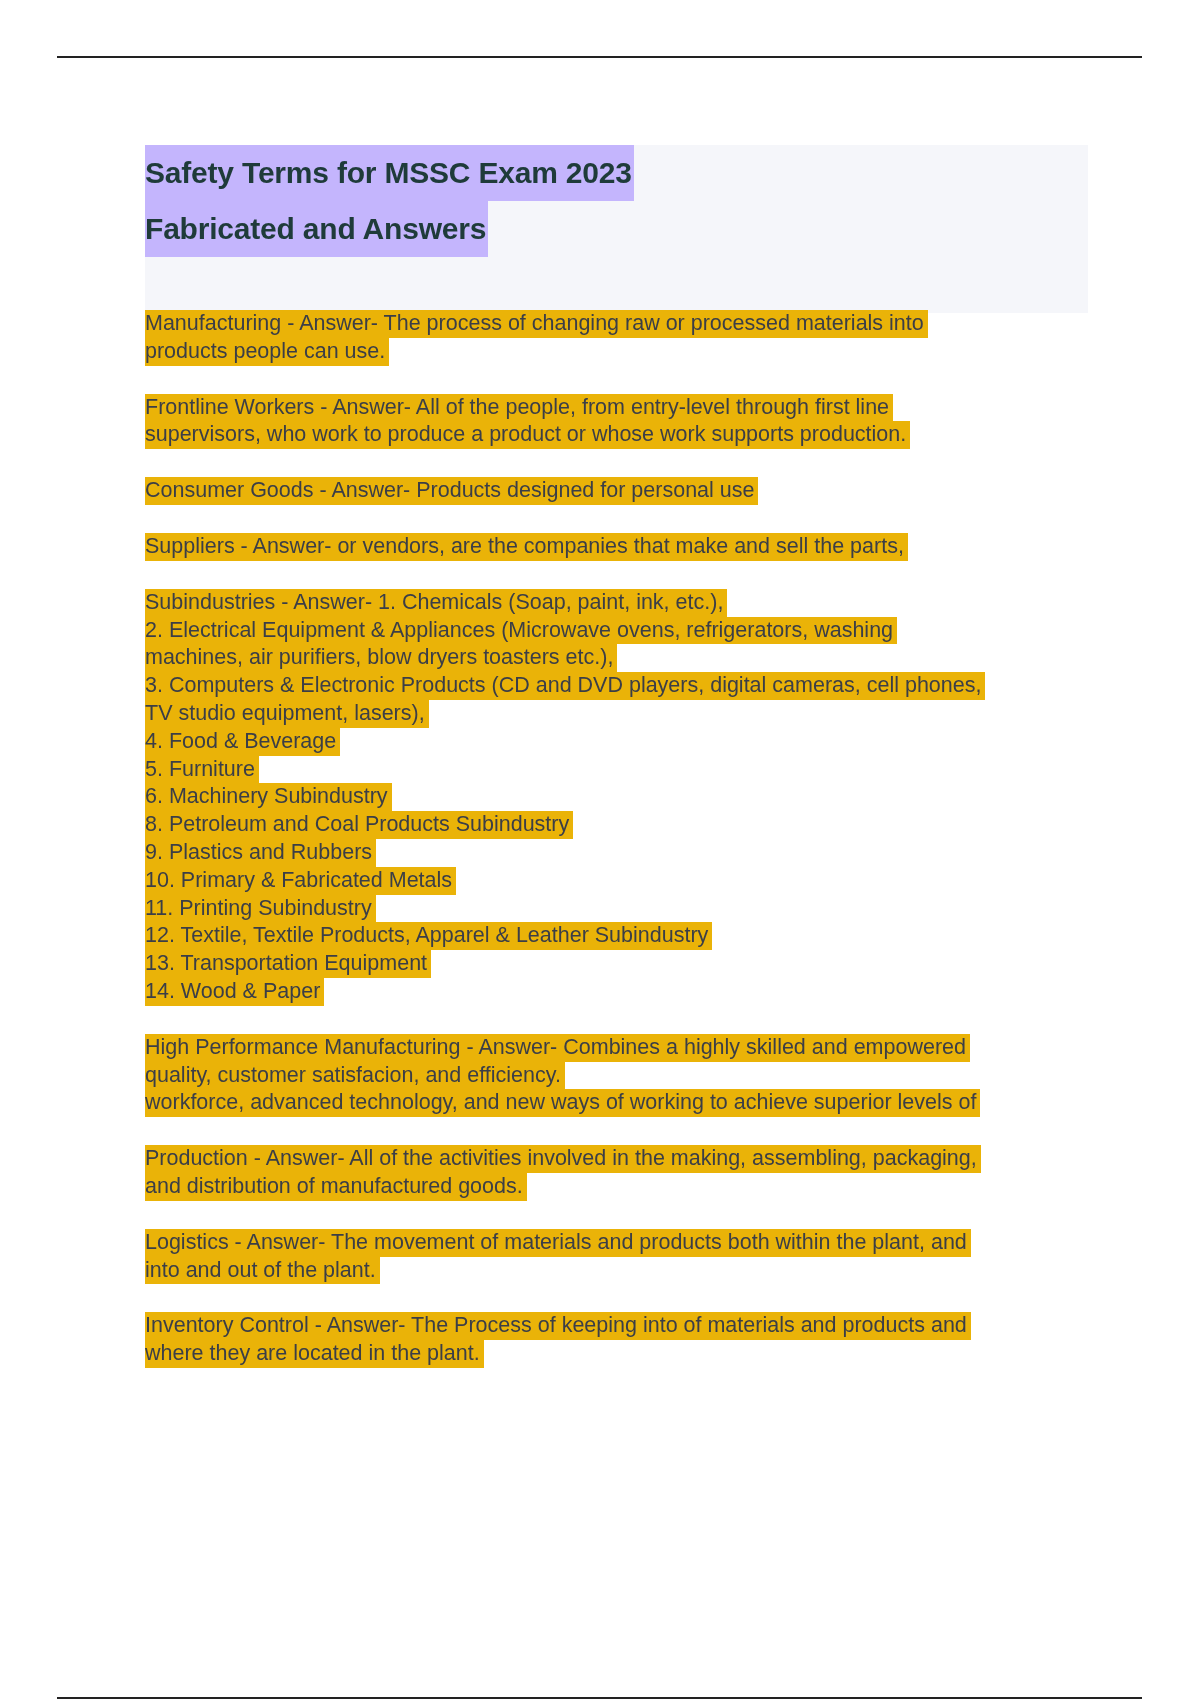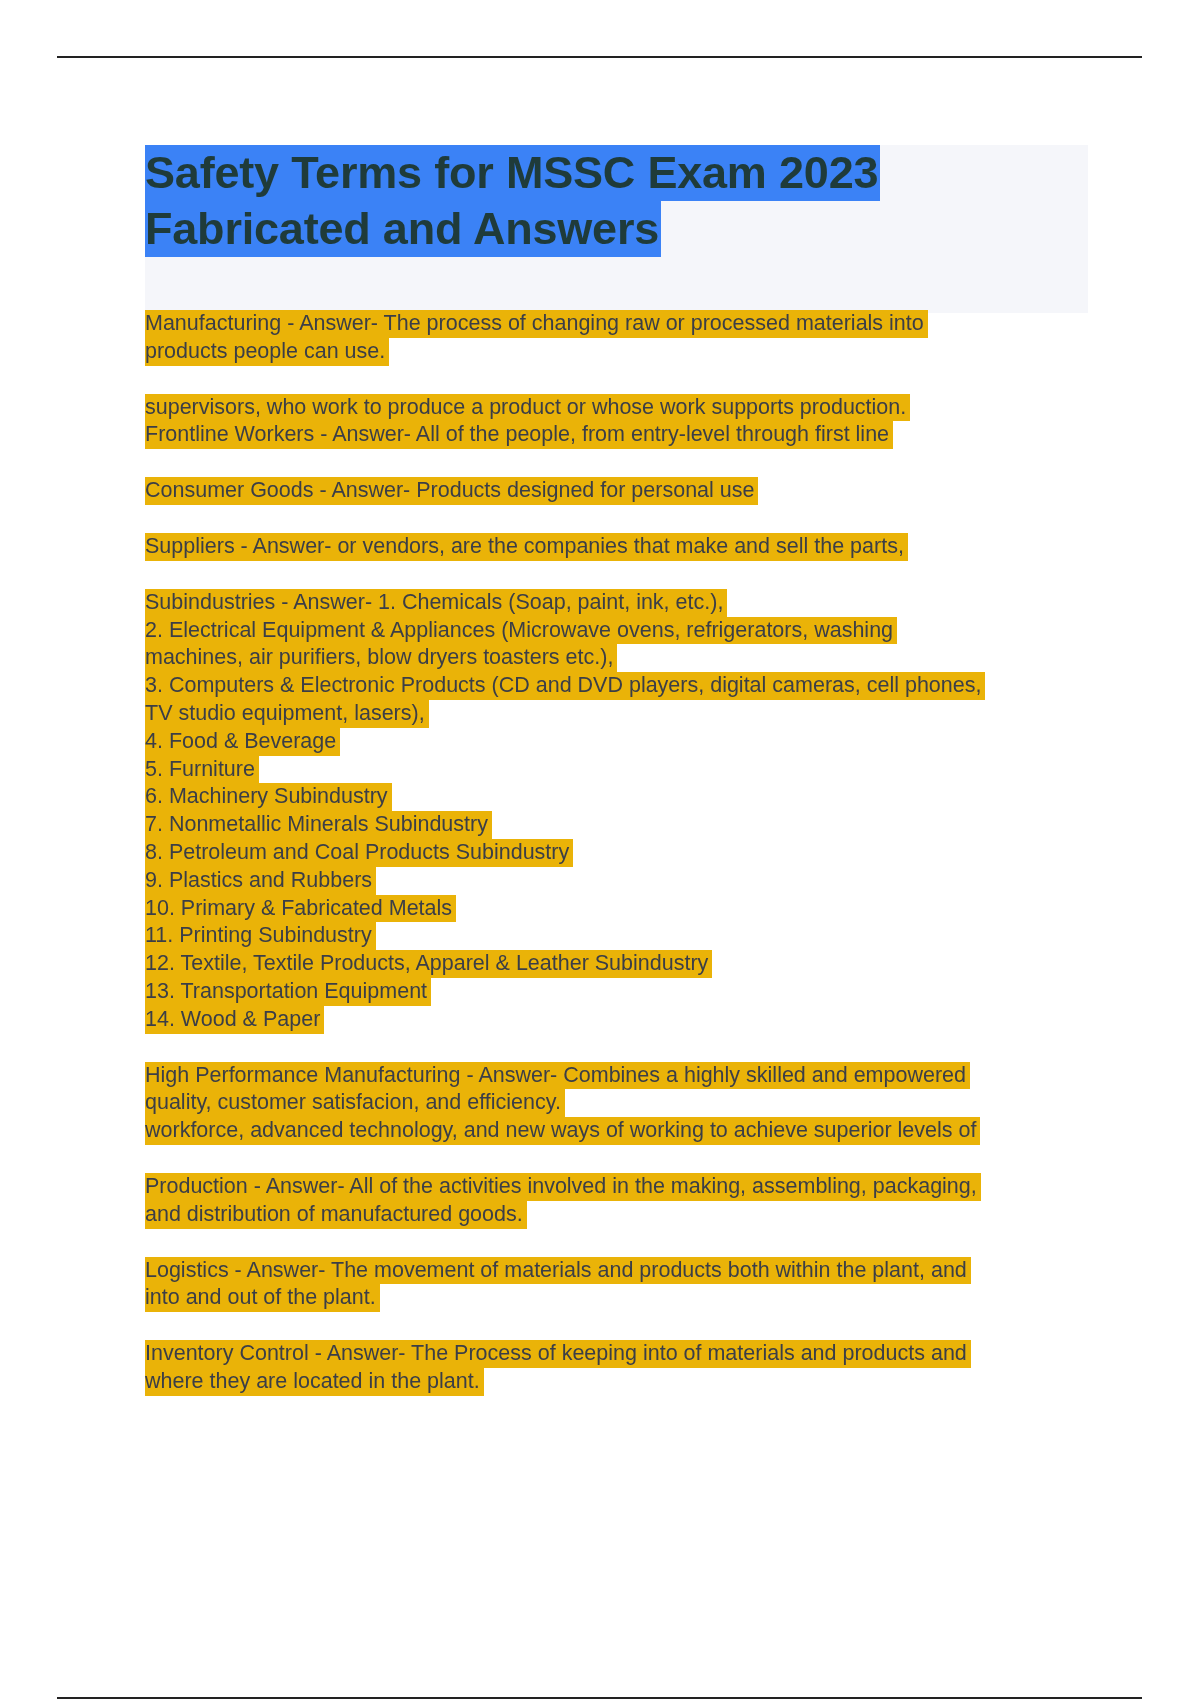--- a/index.html
+++ b/index.html
@@ -29,25 +29,25 @@
       left: 145px;
       top: 145px;
       width: 943px;
       height: 168px;
       background: #f5f6fa;
     }
     .title-line {
       position: absolute;
       left: 145px;
       font-weight: bold;
-      font-size: 45px;
+      font-size: 30px;
       line-height: 56px;
       height: 56px;
       color: #1f3b3a;
-      background: #3b82f6;
+      background: #c4b5fd;
       white-space: nowrap;
       padding-right: 2px;
       letter-spacing: -0.2px;
     }
     .title-line.l1 { top: 145px; }
     .title-line.l2 { top: 201px; }
 
     .body-text {
       position: absolute;
       left: 145px;
@@ -77,39 +77,38 @@
 <div class="title-block"></div>
 <div class="title-line l1">Safety Terms for MSSC Exam 2023</div>
 <div class="title-line l2">Fabricated and Answers</div>
 
 <div class="body-text">
   <div class="entry">
     <span class="line">Manufacturing - Answer- The process of changing raw or processed materials into</span>
     <span class="line">products people can use.</span>
   </div>
   <div class="entry">
+    <span class="line">Frontline Workers - Answer- All of the people, from entry-level through first line</span>
     <span class="line">supervisors, who work to produce a product or whose work supports production.</span>
-    <span class="line">Frontline Workers - Answer- All of the people, from entry-level through first line</span>
   </div>
   <div class="entry">
     <span class="line">Consumer Goods - Answer- Products designed for personal use</span>
   </div>
   <div class="entry">
     <span class="line">Suppliers - Answer- or vendors, are the companies that make and sell the parts,</span>
   </div>
   <div class="entry">
     <span class="line">Subindustries - Answer- 1. Chemicals (Soap, paint, ink, etc.),</span>
     <span class="line">2. Electrical Equipment &amp; Appliances (Microwave ovens, refrigerators, washing</span>
     <span class="line">machines, air purifiers, blow dryers toasters etc.),</span>
     <span class="line">3. Computers &amp; Electronic Products (CD and DVD players, digital cameras, cell phones,</span>
     <span class="line">TV studio equipment, lasers),</span>
     <span class="line">4. Food &amp; Beverage</span>
     <span class="line">5. Furniture</span>
     <span class="line">6. Machinery Subindustry</span>
-    <span class="line">7. Nonmetallic Minerals Subindustry</span>
     <span class="line">8. Petroleum and Coal Products Subindustry</span>
     <span class="line">9. Plastics and Rubbers</span>
     <span class="line">10. Primary &amp; Fabricated Metals</span>
     <span class="line">11. Printing Subindustry</span>
     <span class="line">12. Textile, Textile Products, Apparel &amp; Leather Subindustry</span>
     <span class="line">13. Transportation Equipment</span>
     <span class="line">14. Wood &amp; Paper</span>
   </div>
   <div class="entry">
     <span class="line">High Performance Manufacturing - Answer- Combines a highly skilled and empowered</span>

